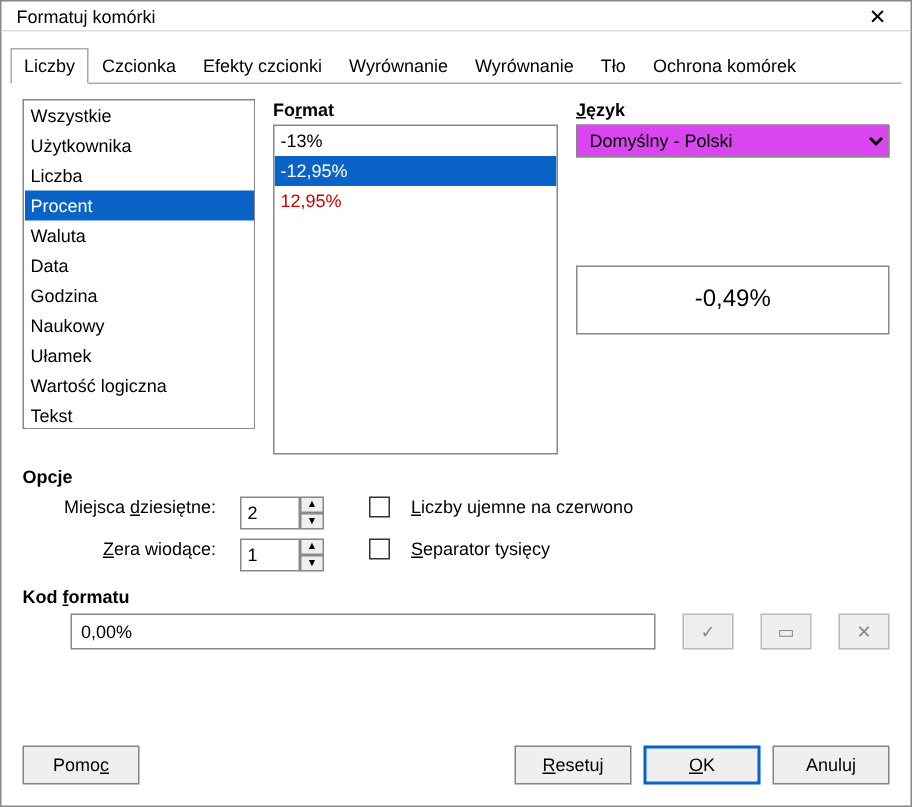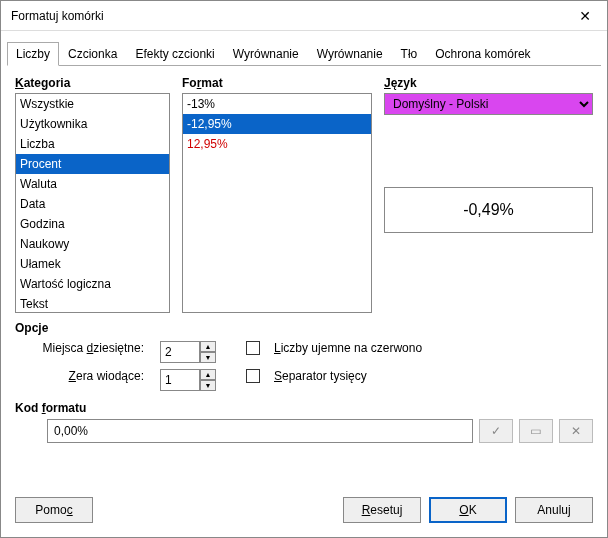--- a/index.html
+++ b/index.html
@@ -1,18 +1,18 @@
 <!DOCTYPE html>
 <html><head>
 <meta charset="utf-8">
 <style>
 * { box-sizing: border-box; margin: 0; padding: 0; }
 body { font-family: "Segoe UI", Tahoma, sans-serif; font-size: 12px; background: #fff; color: #000; }
 .window { width: 608px; height: 538px; border: 1px solid #888; background: #fff; position: relative; }
-.titlebar { height: 30px; display: flex; align-items: center; padding: 0 0 0 10px; border-bottom: 1px solid #ddd; }
+.titlebar { height: 20px; display: flex; align-items: center; padding: 0 0 0 10px; border-bottom: 1px solid #ddd; }
 .titlebar .title { flex: 1; font-size: 12px; }
 .close-btn { width: 44px; height: 30px; display: flex; align-items: center; justify-content: center; font-size: 14px; cursor: pointer; }
 .tabs { display: flex; margin: 10px 6px 0 6px; border-bottom: 1px solid #aaa; text-align: center; }
 .tab { padding: 4px 8px; cursor: pointer; position: relative; top: 1px; border: 1px solid transparent; }
 .tab.active { border: 1px solid #aaa; border-bottom: 1px solid #fff; background: #fff; }
 .content { padding: 10px 14px; }
 .row1 { display: flex; gap: 12px; }
 .col1 { width: 155px; }
 .col2 { width: 190px; }
 .col3 { flex: 1; }
@@ -25,21 +25,21 @@
 .preview { border: 1px solid #888; height: 46px; margin-top: 72px; display: flex; align-items: center; justify-content: center; font-size: 16px; }
 .opcje { margin-top: 8px; }
 .opt-row { display: flex; align-items: flex-start; gap: 10px; margin: 6px 0; }
 .opt-label { width: 135px; text-align: right; padding-right: 6px; }
 .spinner-wrap { display: flex; }
 .spinner-input { width: 40px; height: 22px; border: 1px solid #888; padding: 0 4px; font-size: 12px; }
 .spin-btns { display: flex; flex-direction: column; }
 .spin-btn { width: 16px; height: 11px; border: 1px solid #888; background: #efefef; font-size: 7px; display: flex; align-items: center; justify-content: center; cursor: pointer; }
 .checkbox { width: 14px; height: 14px; border: 1px solid #333; display: inline-block; vertical-align: middle; }
 .chk-label { margin-left: 4px; }
-.kod-row { display: flex; gap: 6px; align-items: center; margin-top: 4px; padding-left: 32px; }
+.kod-row { display: flex; gap: 18px; align-items: center; margin-top: 4px; padding-left: 32px; }
 .kod-input { flex: 1; height: 24px; border: 1px solid #888; padding: 4px 6px; font-size: 12px; }
 .icon-btn { width: 34px; height: 24px; border: 1px solid #bbb; background: #efefef; display: flex; align-items: center; justify-content: center; cursor: pointer; color: #888; }
 .footer { position: absolute; bottom: 14px; left: 14px; right: 14px; display: flex; align-items: center; }
 .footer .spacer { flex: 1; }
 .btn { min-width: 78px; height: 26px; border: 1px solid #888; background: #efefef; font-size: 12px; cursor: pointer; margin-left: 8px; padding: 0 12px; }
 .btn.help { margin-left: 0; }
 .btn.default { border: 2px solid #0a64c8; }
 .underline { text-decoration: underline; }
 </style>
 </head>
@@ -59,21 +59,20 @@
     <div class="tab">Efekty czcionki</div>
     <div class="tab">Wyrównanie</div>
     <div class="tab">Wyrównanie</div>
     <div class="tab">Tło</div>
     <div class="tab">Ochrona komórek</div>
   </div>
 
   <div class="content">
     <div class="row1">
       <div class="col1">
-        <div class="section-head"><span class="underline">K</span>ategoria</div>
         <div class="listbox" id="cat-list">
             <div class="item">Wszystkie</div>
             <div class="item">Użytkownika</div>
             <div class="item">Liczba</div>
             <div class="item selected">Procent</div>
             <div class="item">Waluta</div>
             <div class="item">Data</div>
             <div class="item">Godzina</div>
             <div class="item">Naukowy</div>
             <div class="item">Ułamek</div>

